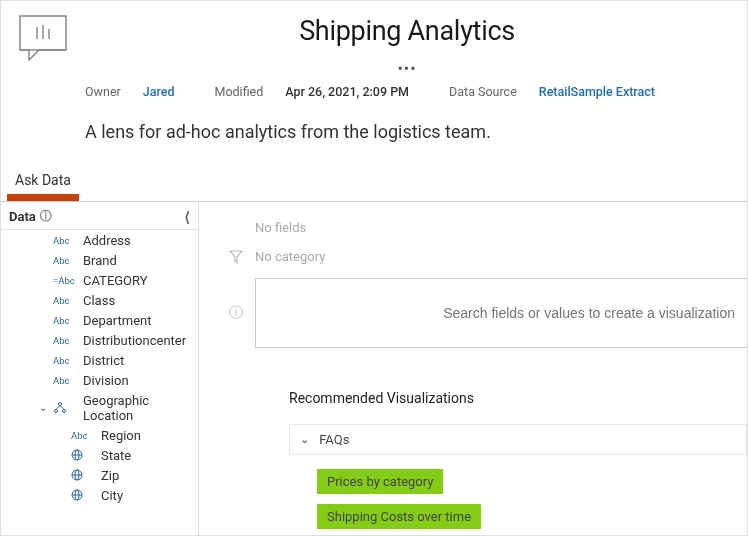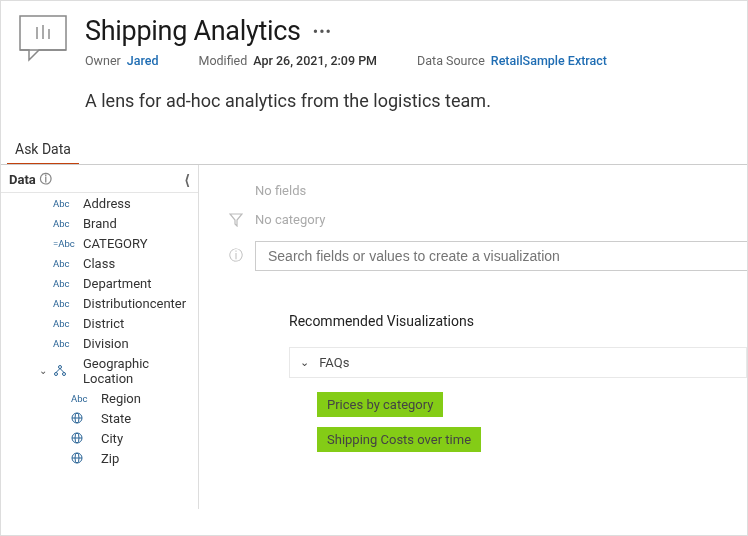--- a/index.html
+++ b/index.html
@@ -22,20 +22,21 @@
   .lens-icon {
     width: 48px;
     height: 48px;
     flex-shrink: 0;
   }
   .header-main { flex: 1; }
   .title-row {
     display: flex;
     align-items: center;
     gap: 12px;
+    flex-direction: column;
   }
   .title {
     font-size: 27px;
     font-weight: 400;
     letter-spacing: -0.3px;
     color: #1a1a1a;
   }
   .menu-dots {
     color: #555;
     font-size: 16px;
@@ -43,37 +44,37 @@
     cursor: pointer;
   }
   .meta-row {
     display: flex;
     gap: 40px;
     margin-top: 6px;
     font-size: 12.5px;
     color: #666;
   }
   .meta-row .link { color: #1f6db3; cursor: pointer; font-weight: 500; }
-  .meta-item { display: flex; gap: 6px; }
+  .meta-item { display: flex; gap: 22px; }
   .description {
     margin: 12px 0 0 84px;
     font-size: 18px;
     color: #333;
   }
   .tab-bar {
     margin-top: 24px;
     padding: 0 6px;
     border-bottom: 1px solid #ccc;
   }
   .tab {
     display: inline-block;
     padding: 6px 8px 6px 8px;
     font-size: 14px;
     color: #333;
-    border-bottom: 1px solid #c2410c;
+    border-bottom: 7px solid #c2410c;
     cursor: pointer;
   }
   .content {
     display: flex;
     height: calc(100% - 190px);
   }
   .sidebar {
     width: 198px;
     border-right: 1px solid #ddd;
     overflow: hidden;
@@ -157,23 +158,24 @@
   .viz-search-row {
     display: flex;
     align-items: center;
     gap: 12px;
     margin: 4px 0 0 30px;
   }
   .viz-search {
     flex: 1;
     border: 1px solid #ccc;
     border-right: none;
-    padding: 6px 12px;
+    padding: 26px 12px;
     font-size: 14px;
     color: #1d4ed8;
+    text-align: right;
   }
   .info-circle { color: #bbb; width: 14px; font-size: 14px; }
   .rec-section { margin: 42px 0 0 90px; }
   .rec-title { font-size: 14px; font-weight: 400; color: #222; margin-bottom: 18px; }
   .faq-header {
     padding: 7px 10px;
     font-size: 13px;
     color: #444;
     cursor: pointer;
     display: flex;
@@ -304,31 +306,31 @@
           <span>State</span>
         </li>
       <li class="field-item child">
           <span class="type-pill globe-icon">
             <svg width="12" height="12" viewBox="0 0 12 12">
               <circle cx="6" cy="6" r="5" fill="none" stroke="#2a6496"></circle>
               <ellipse cx="6" cy="6" rx="2" ry="5" fill="none" stroke="#2a6496"></ellipse>
               <line x1="1" y1="6" x2="11" y2="6" stroke="#2a6496"></line>
             </svg>
           </span>
-          <span>City</span>
+          <span>Zip</span>
         </li>
       <li class="field-item child">
           <span class="type-pill globe-icon">
             <svg width="12" height="12" viewBox="0 0 12 12">
               <circle cx="6" cy="6" r="5" fill="none" stroke="#2a6496"></circle>
               <ellipse cx="6" cy="6" rx="2" ry="5" fill="none" stroke="#2a6496"></ellipse>
               <line x1="1" y1="6" x2="11" y2="6" stroke="#2a6496"></line>
             </svg>
           </span>
-          <span>Zip</span>
+          <span>City</span>
         </li>
     </ul>
   </div>
 
   <div class="main">
     <div class="empty-row">
       <span style="width:14px"></span>
       <span>No fields</span>
     </div>
     <div class="empty-row">

